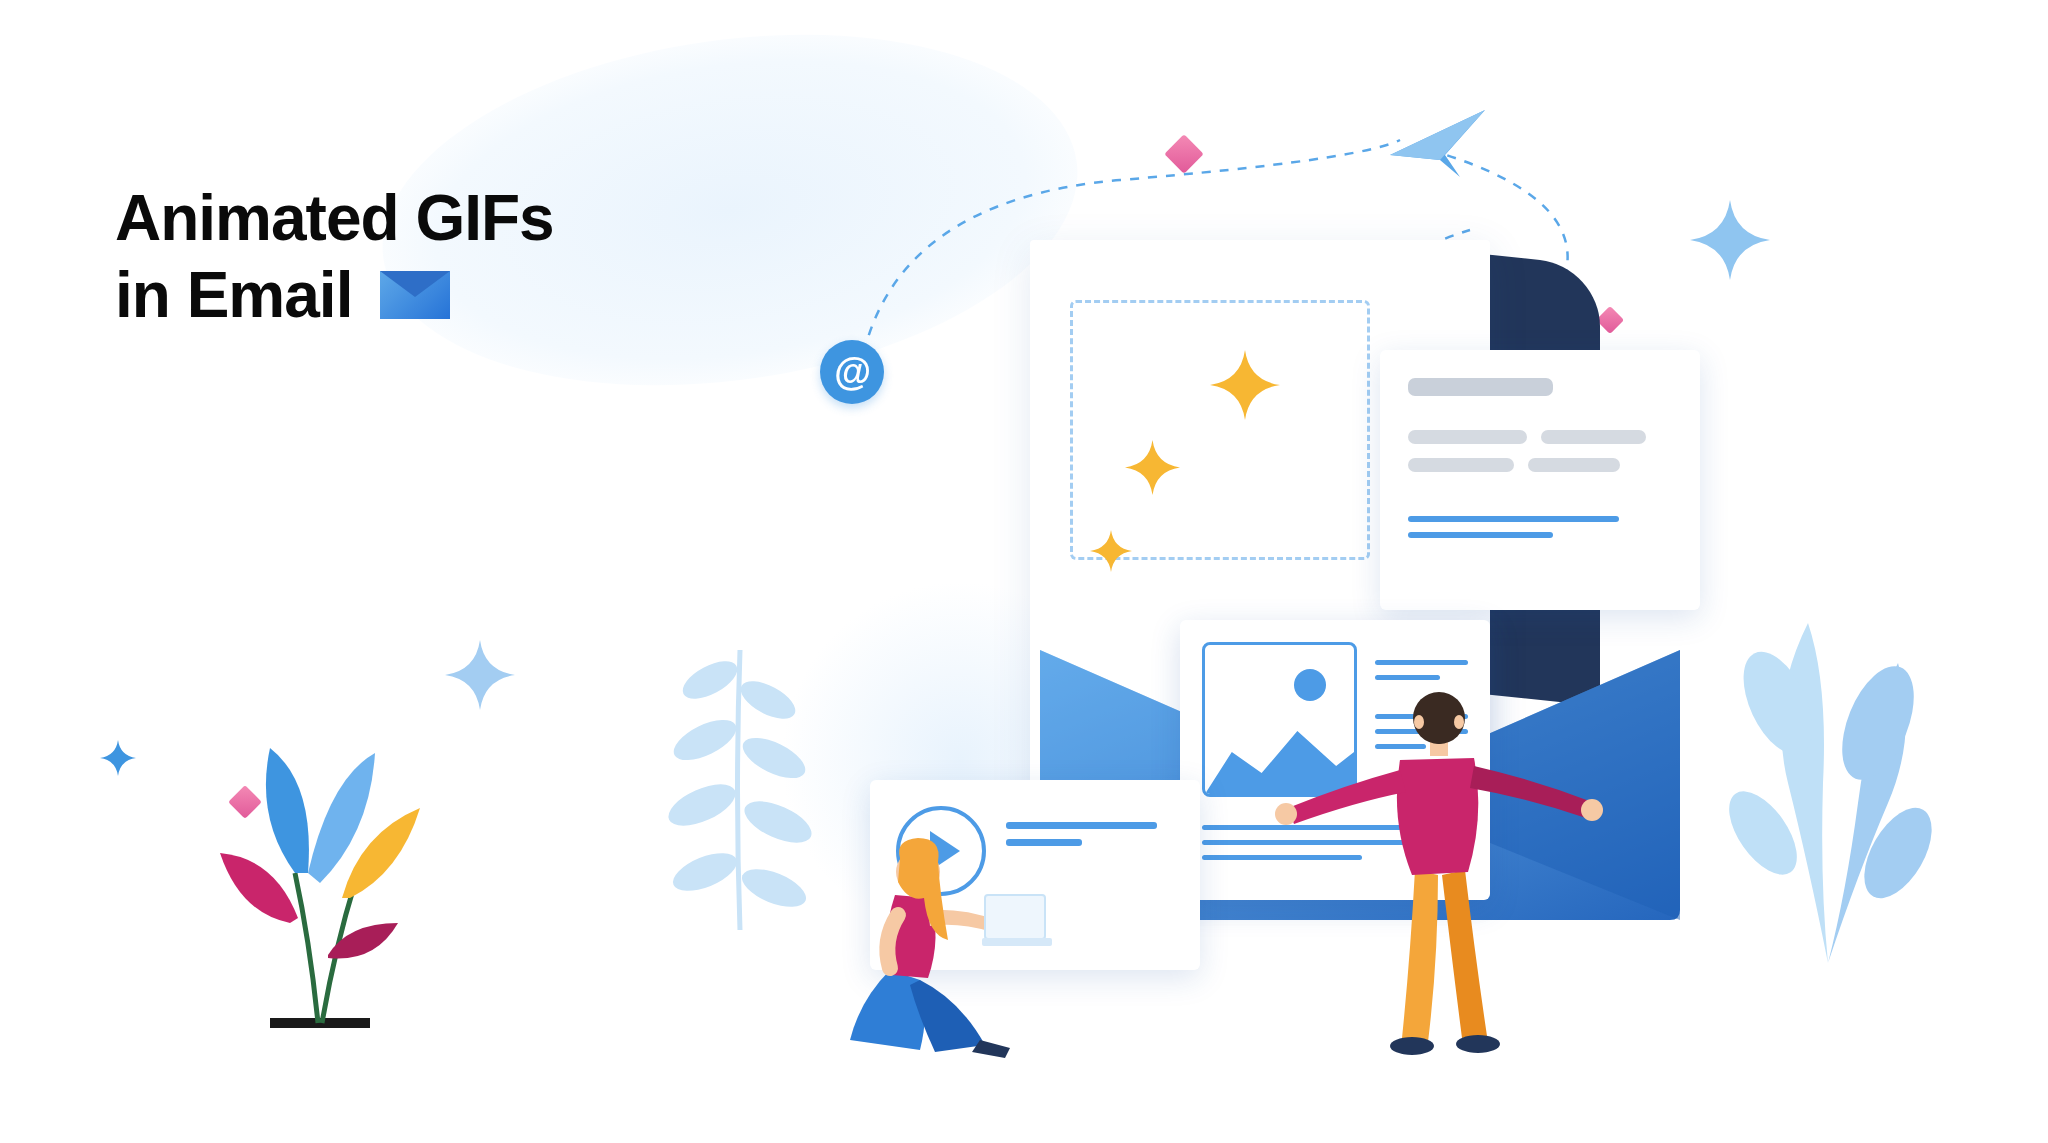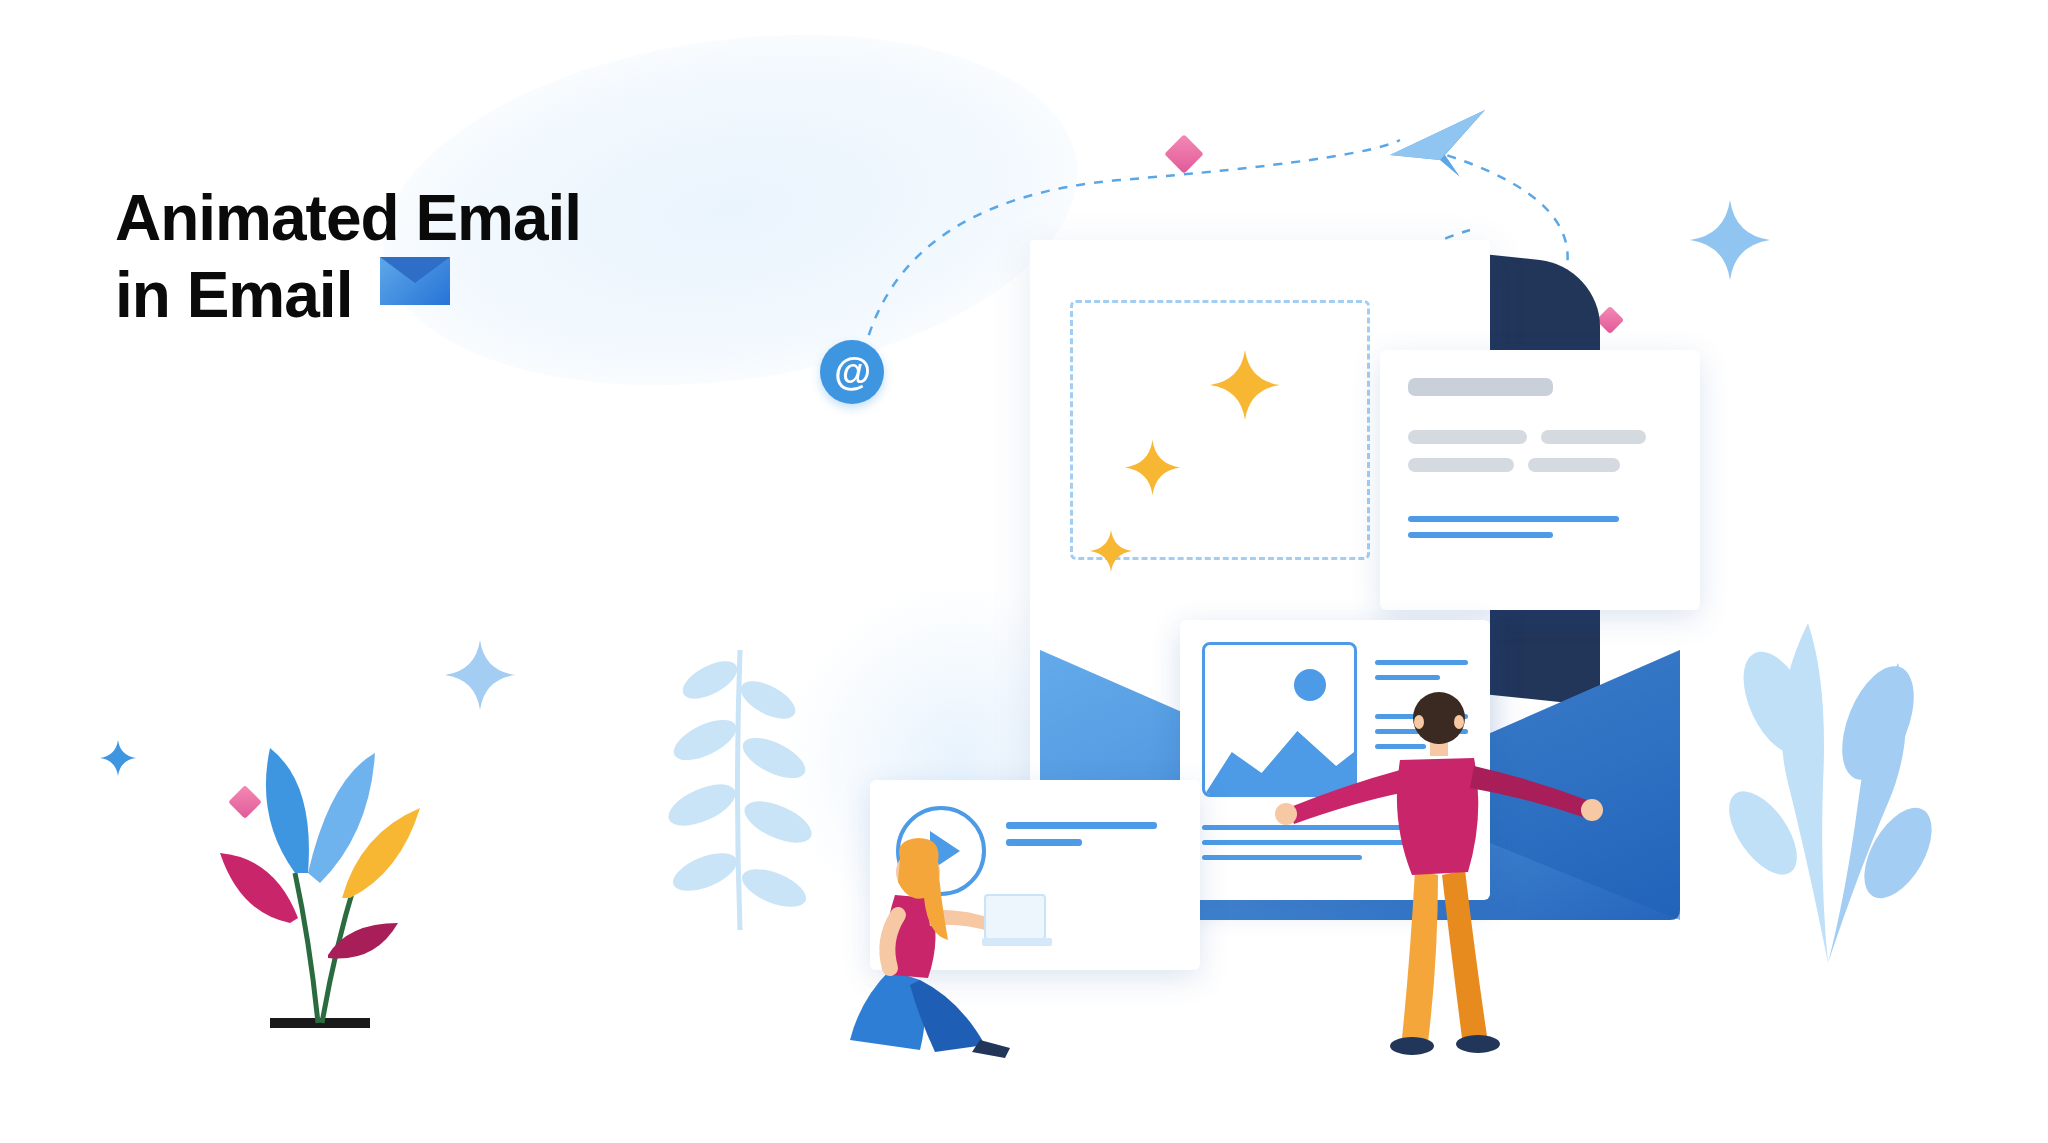--- a/index.html
+++ b/index.html
@@ -21,20 +21,21 @@
       top: 180px;
       left: 115px;
       font-size: 64px;
       font-weight: 800;
       color: #0a0a0a;
       line-height: 1.2;
       letter-spacing: -1px;
     }
     .heading-line {
       display: flex;
+      align-items: center;
       gap: 20px;
     }
     .envelope-small-icon {
       width: 70px;
       height: 48px;
       background: linear-gradient(135deg, #5ea8e8 0%, #2673d7 100%);
       position: relative;
       display: inline-block;
       vertical-align: middle;
       margin-left: 8px;
@@ -276,21 +277,21 @@
 
   <div class="bg-blob-1"></div>
   <div class="bg-blob-2"></div>
 
   <svg class="dashed-path" style="top:120px; left:840px; width:800px; height:380px;" viewBox="0 0 800 380">
     <path d="M 20 250 Q 50 80, 280 60 Q 520 40, 560 20"></path>
     <path d="M 590 30 Q 760 80, 720 170 Q 670 260, 580 190 Q 530 140, 630 110"></path>
   </svg>
 
   <div class="heading">
-    <div>Animated Email</div>
+    <div>Animated GIFs</div>
     <div class="heading-line">
       <span>in Email</span>
       <span class="envelope-small-icon"></span>
     </div>
   </div>
 
   <div class="at-badge">
     <span>@</span>
   </div>
 

